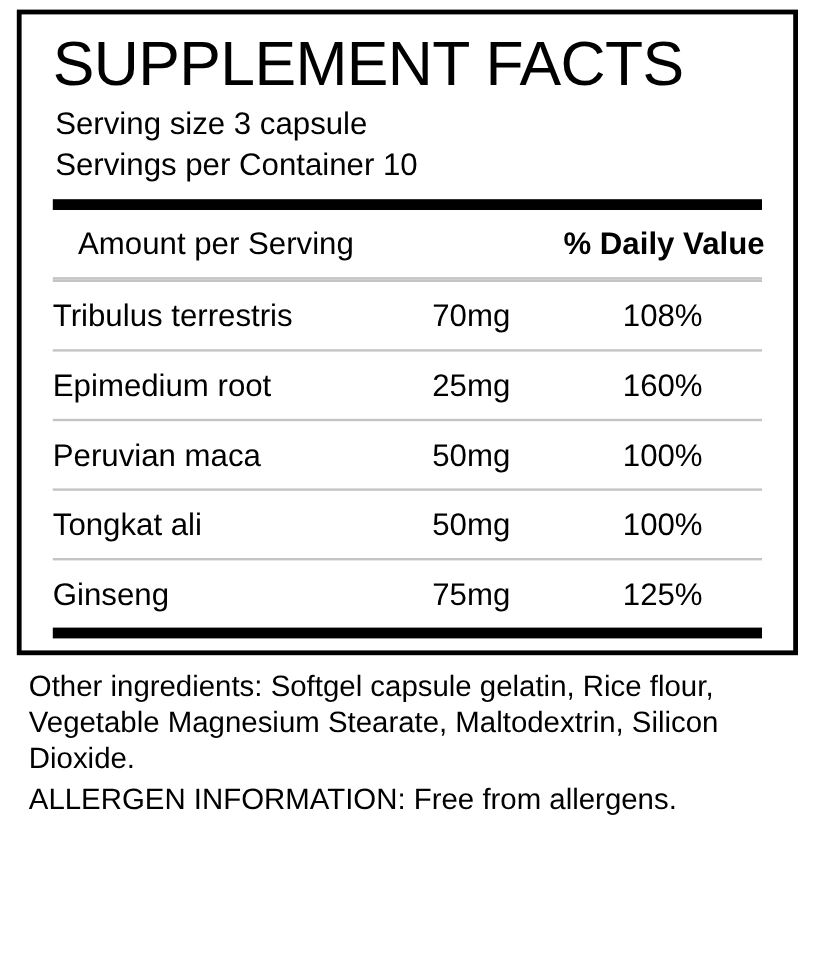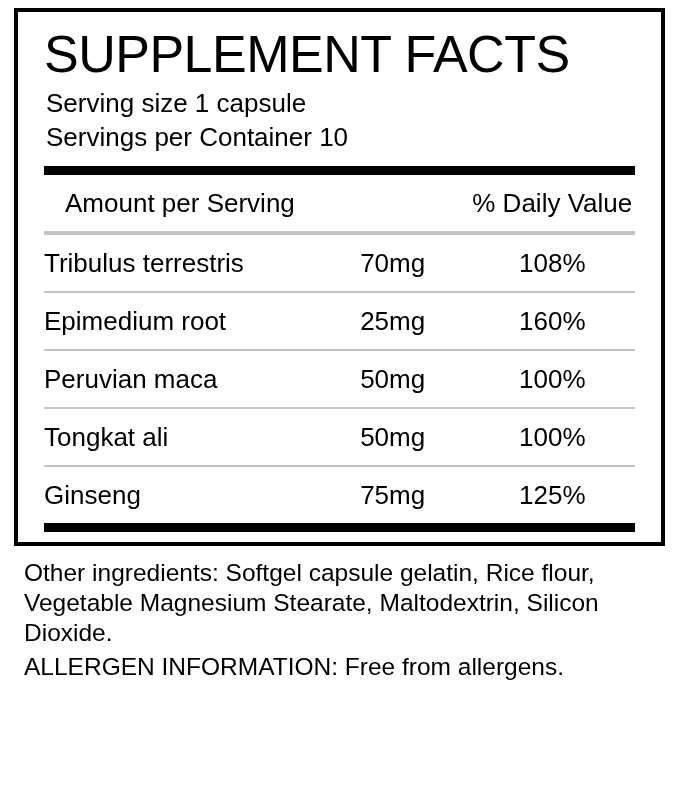--- a/index.html
+++ b/index.html
@@ -67,20 +67,21 @@
   }
   td.col-name { width: 46%; text-align: left; }
   td.col-amt  { width: 26%; text-align: center; }
   td.col-dv   { width: 28%; text-align: center; }
   .header-row td {
     padding: 10px 0 12px 0;
   }
   .header-row .col-name { text-align: center; margin-top: 48px; }
   .header-row .hdr-dv {
     text-align: center;
+    font-weight: bold;
   }
   .divider-cell { padding: 0 !important; }
   .divider-cell > div { height: 2px; background: #c4c4c4; }
   .footer {
     padding: 8px 2px 0 6px;
   }
   .footer p {
     margin: 4px;
     font-size: 24.5px;
     line-height: 30px;
@@ -88,21 +89,21 @@
 </style>
 </head>
 <body>
 
 <div class="label">
 
   <div class="panel">
 
     <div class="title">SUPPLEMENT FACTS</div>
 
-    <div class="serving-line">Serving size 1 capsule</div>
+    <div class="serving-line">Serving size 3 capsule</div>
     <div class="serving-line">Servings per Container 10</div>
 
     <div class="rule-thick"></div>
 
     <table class="facts">
       <tbody>
         <tr class="header-row">
           <td class="col-name">Amount per Serving</td>
           <td class="col-amt"></td>
           <td class="col-dv hdr-dv">% Daily Value</td>

